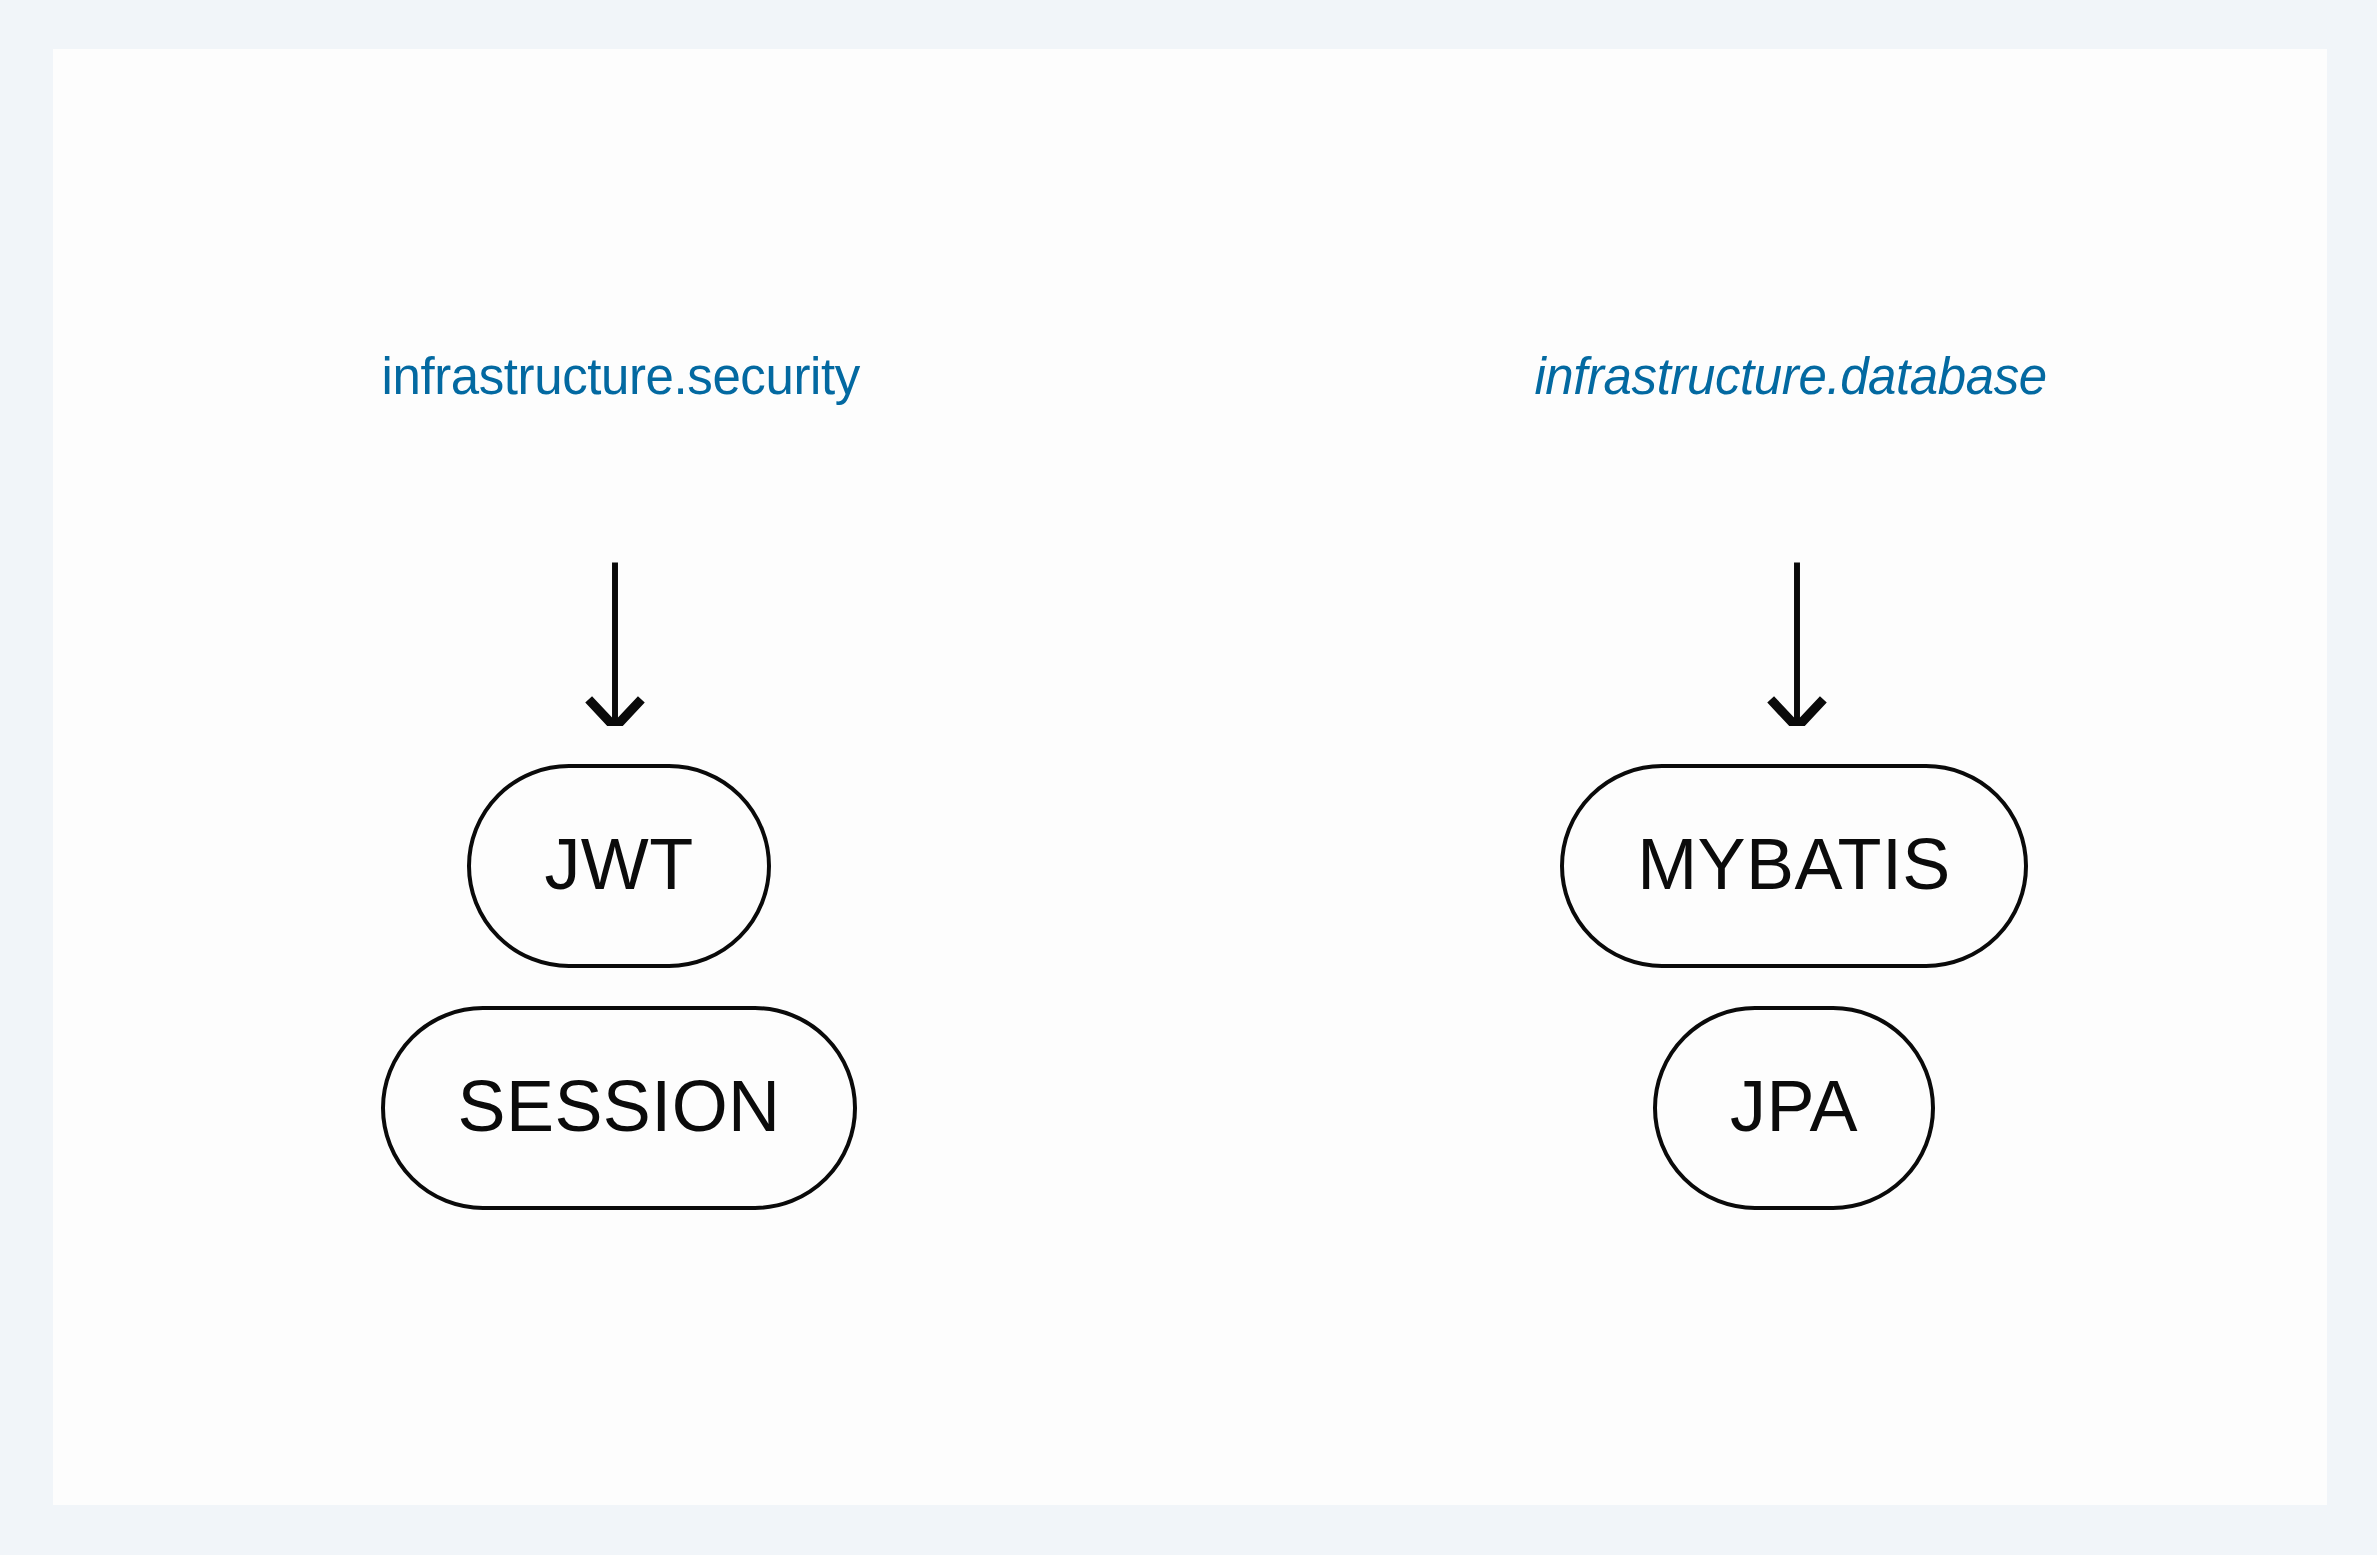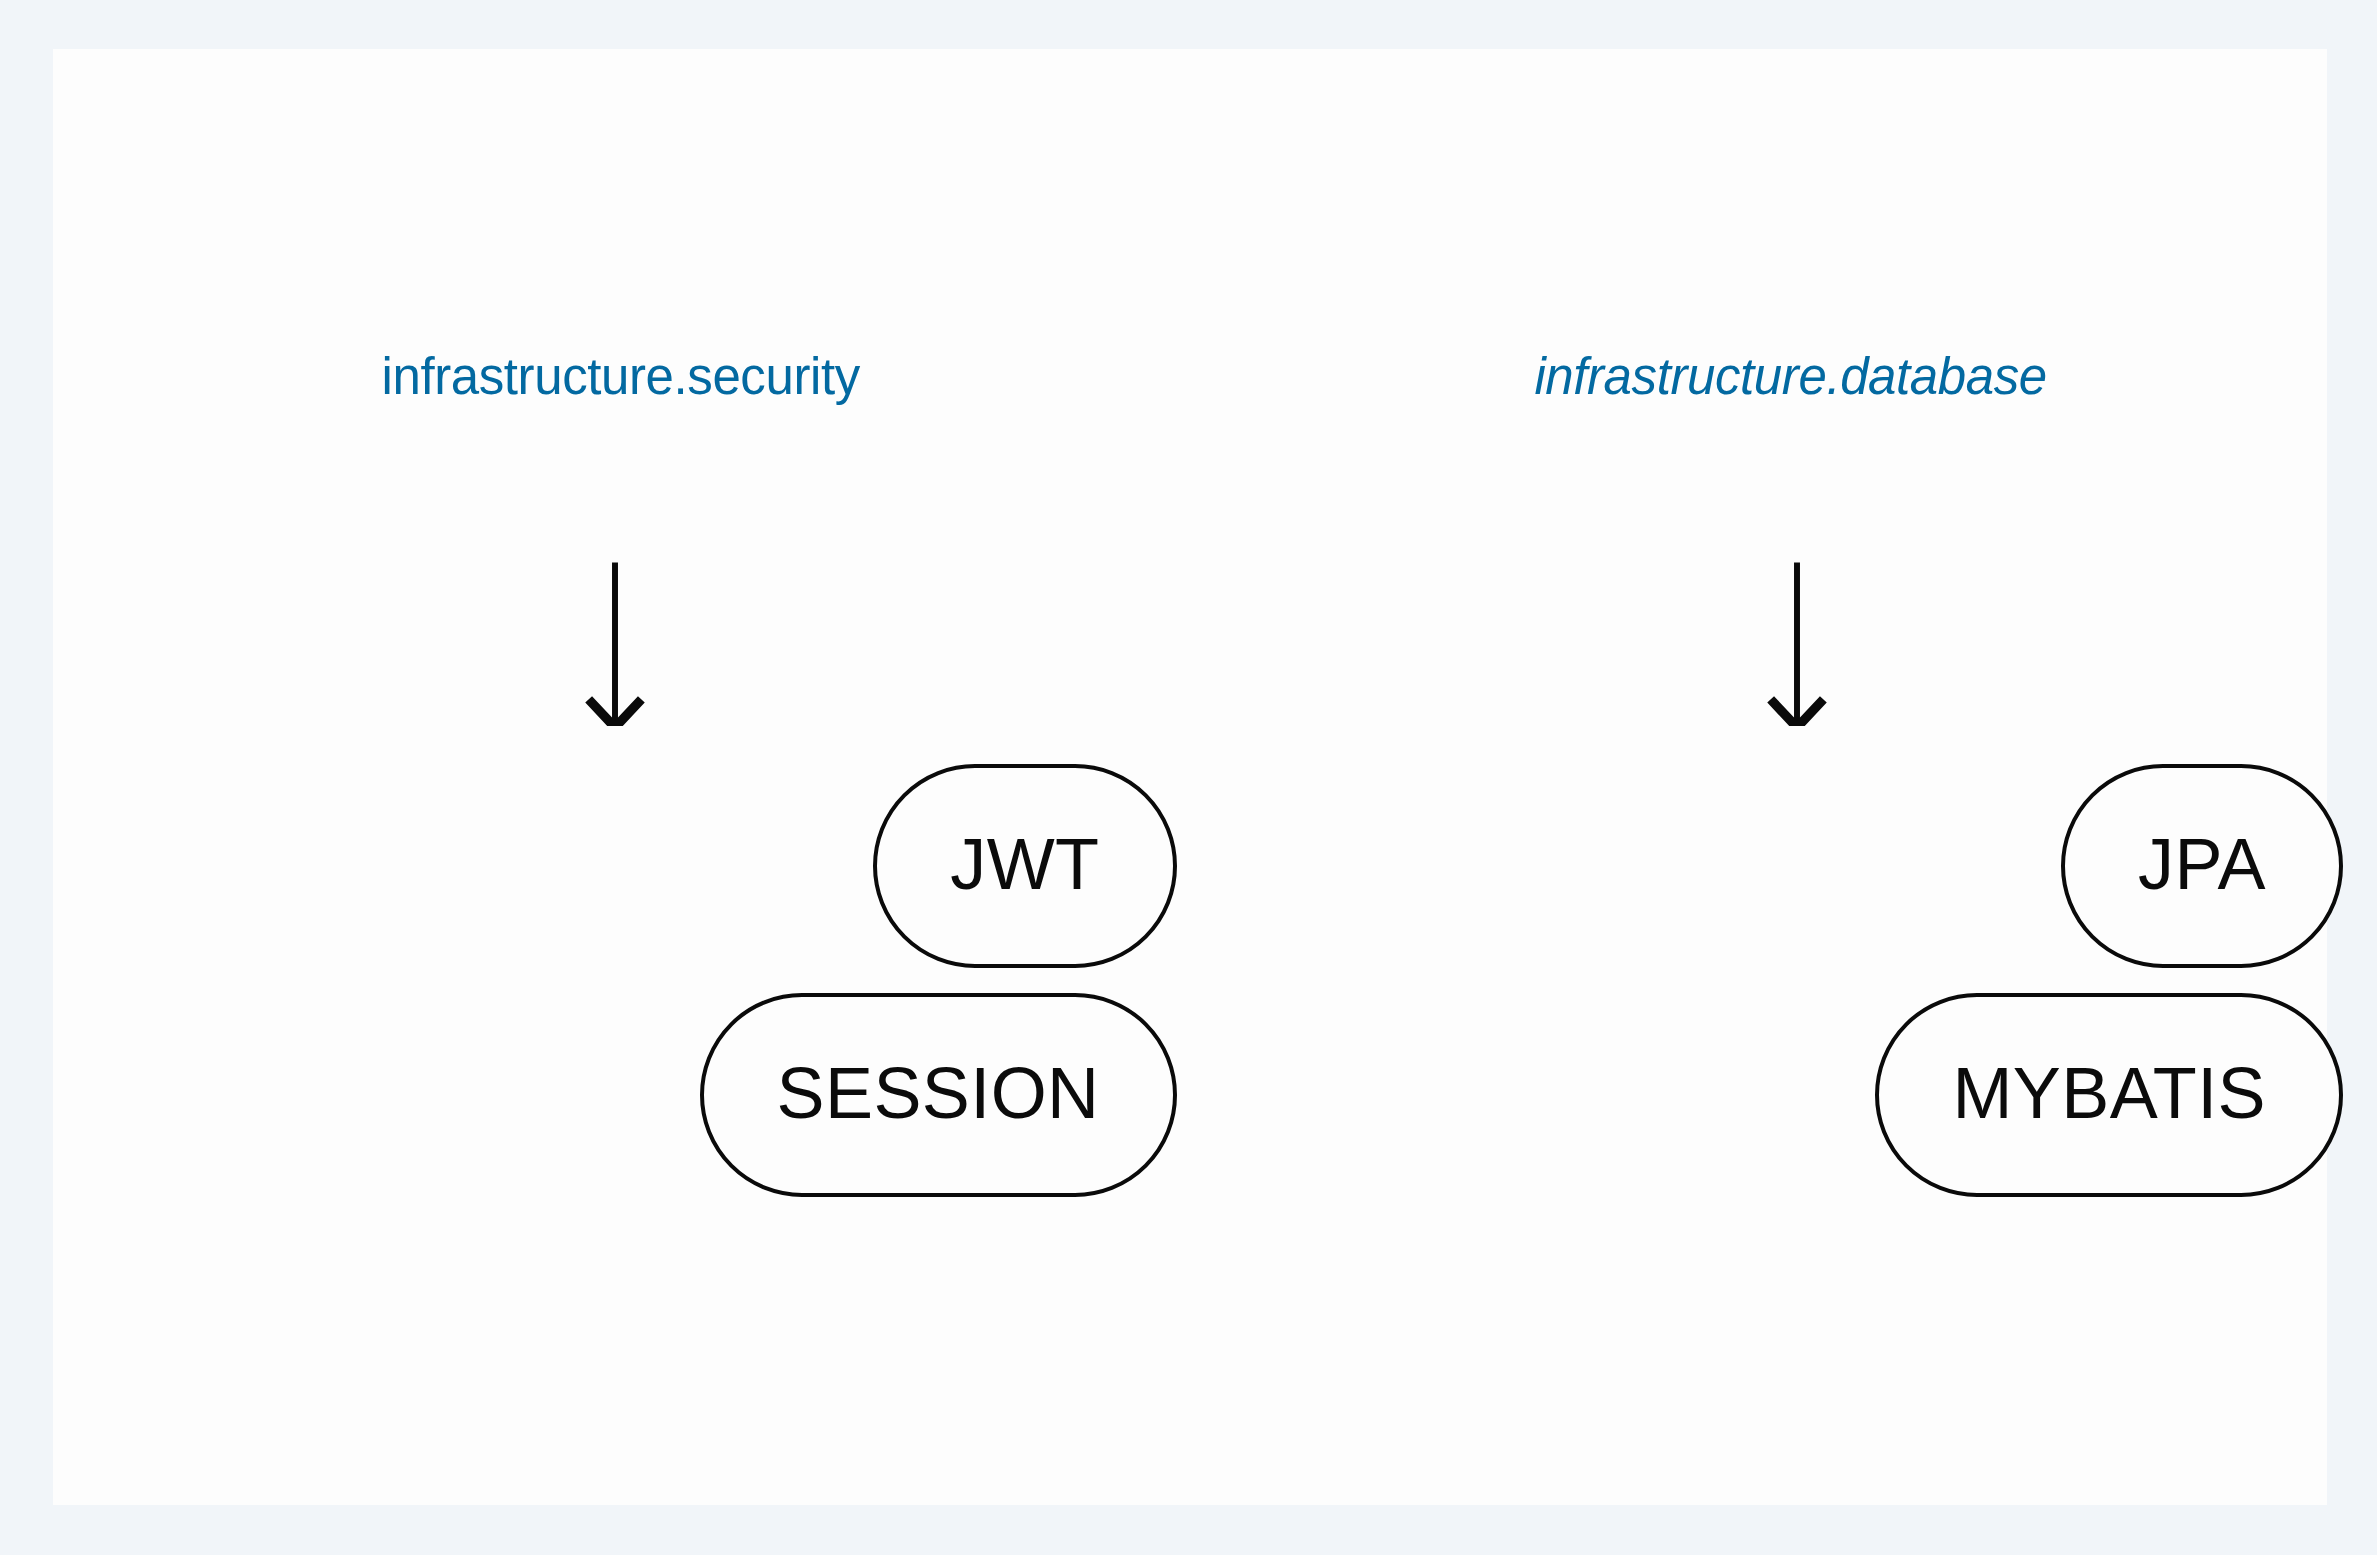--- a/index.html
+++ b/index.html
@@ -62,22 +62,22 @@
 
   .edge-arrow svg { display: block; }
 
   .node-stack {
     position: absolute;
     top: 715px;
     left: 0;
     width: 100%;
     display: flex;
     flex-direction: column;
-    align-items: flex-end;
-    gap: 25px;
+    align-items: center;
+    gap: 38px;
   }
   #subgraph-security .node-stack { padding-left: 8.5px; }
   #subgraph-database .node-stack { padding-left: 17px; }
 
   .node {
     box-sizing: border-box;
     height: 204px;
     border: 4.3px solid #0a0a0a;
     border-radius: 102px;
     background: #fdfdfd;
@@ -130,23 +130,23 @@
 
     <div class="edge-arrow">
       <svg width="102" height="213" viewBox="0 0 120 250" xmlns="http://www.w3.org/2000/svg">
         <line x1="60" y1="58" x2="60" y2="292" stroke="#0a0a0a" stroke-width="7"></line>
         <polyline points="29,219 60,252 91,219" fill="none" stroke="#0a0a0a" stroke-width="11" stroke-linecap="butt" stroke-linejoin="miter"></polyline>
       </svg>
     </div>
 
     <div class="node-stack">
       <div class="node">
-        <span class="node-label">JPA</span>
+        <span class="node-label">MYBATIS</span>
       </div>
       <div class="node">
-        <span class="node-label">MYBATIS</span>
+        <span class="node-label">JPA</span>
       </div>
     </div>
 
   </div>
 
 </div>
 
 
 </body></html>

